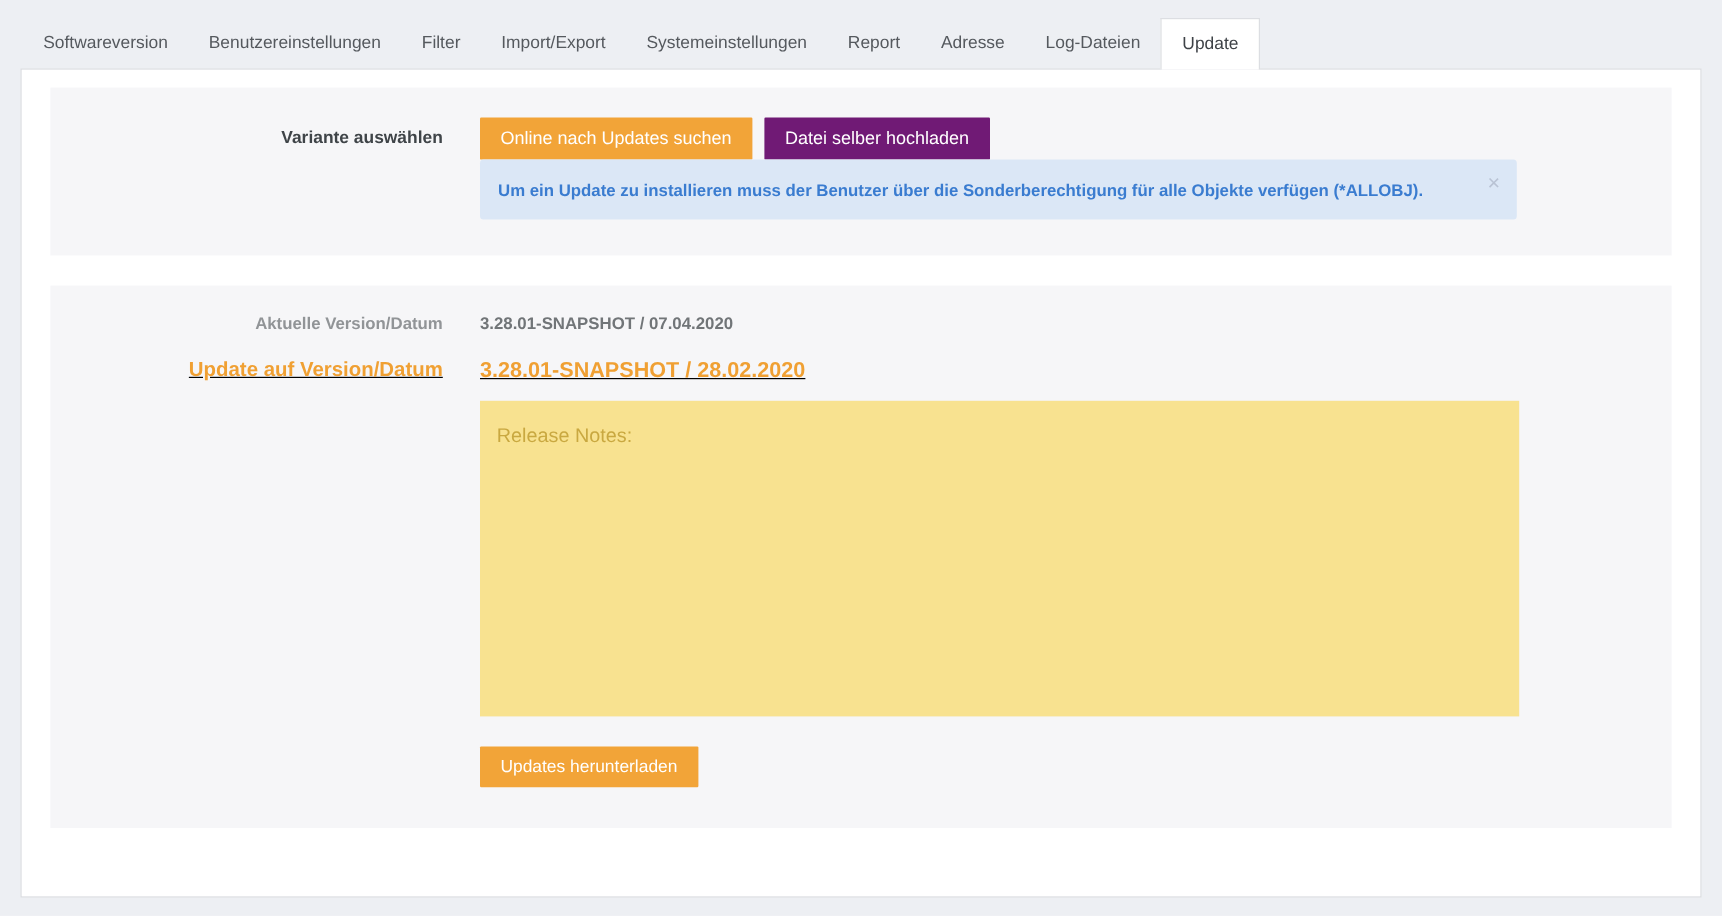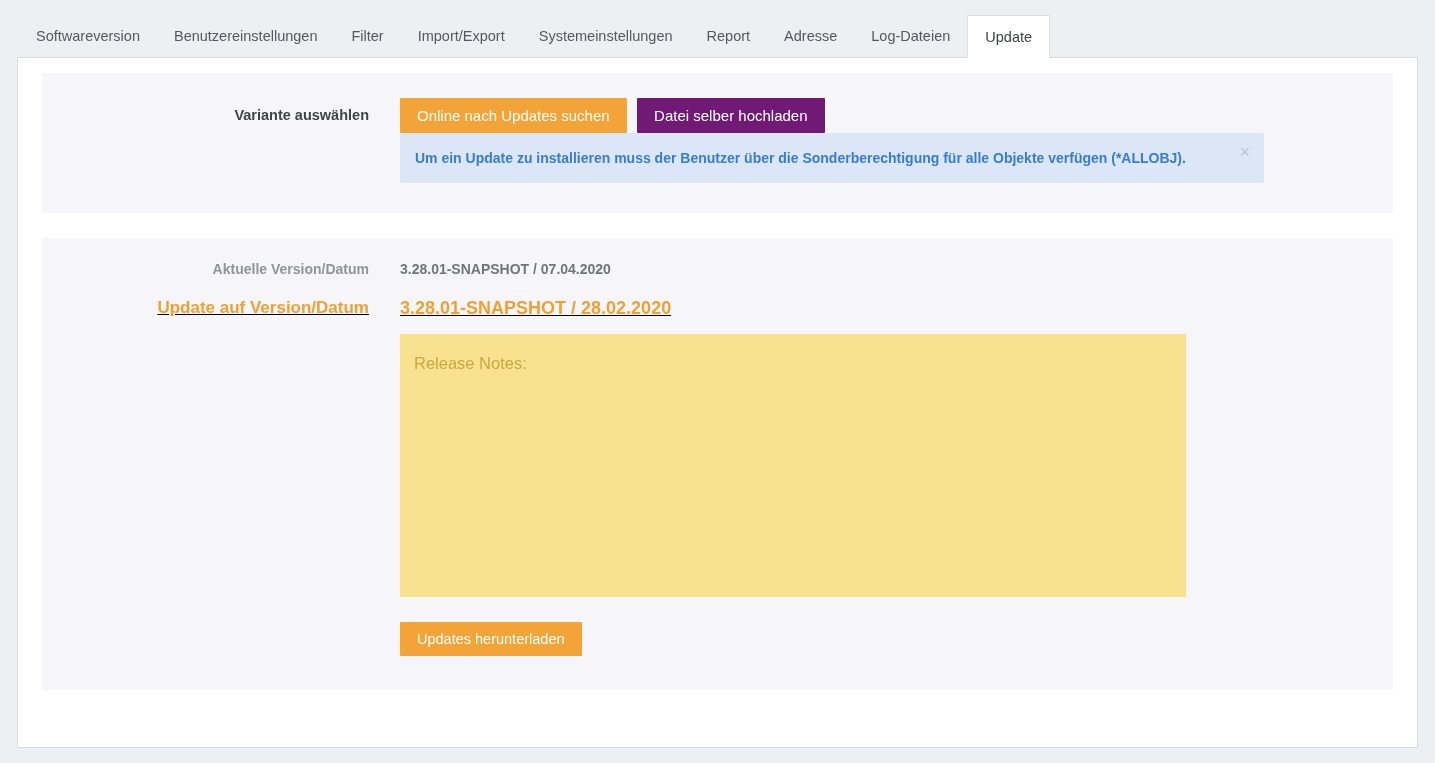--- a/index.html
+++ b/index.html
@@ -127,21 +127,21 @@
   .row-update .ctn {
     font-size: 18px;
     font-weight: 700;
     color: #f0a033;
     line-height: 26px;
   }
 
   
   .notes-box {
     margin-top: 13px;
-    width: 786px;
+    width: 866px;
     height: 263px;
     background: #f8e290;
     padding: 20px 14px;
     font-size: 16.5px;
     color: #c9a840;
     overflow: hidden;
   }
 
   .download-row { margin-top: 25px; }
   .btn-download {

